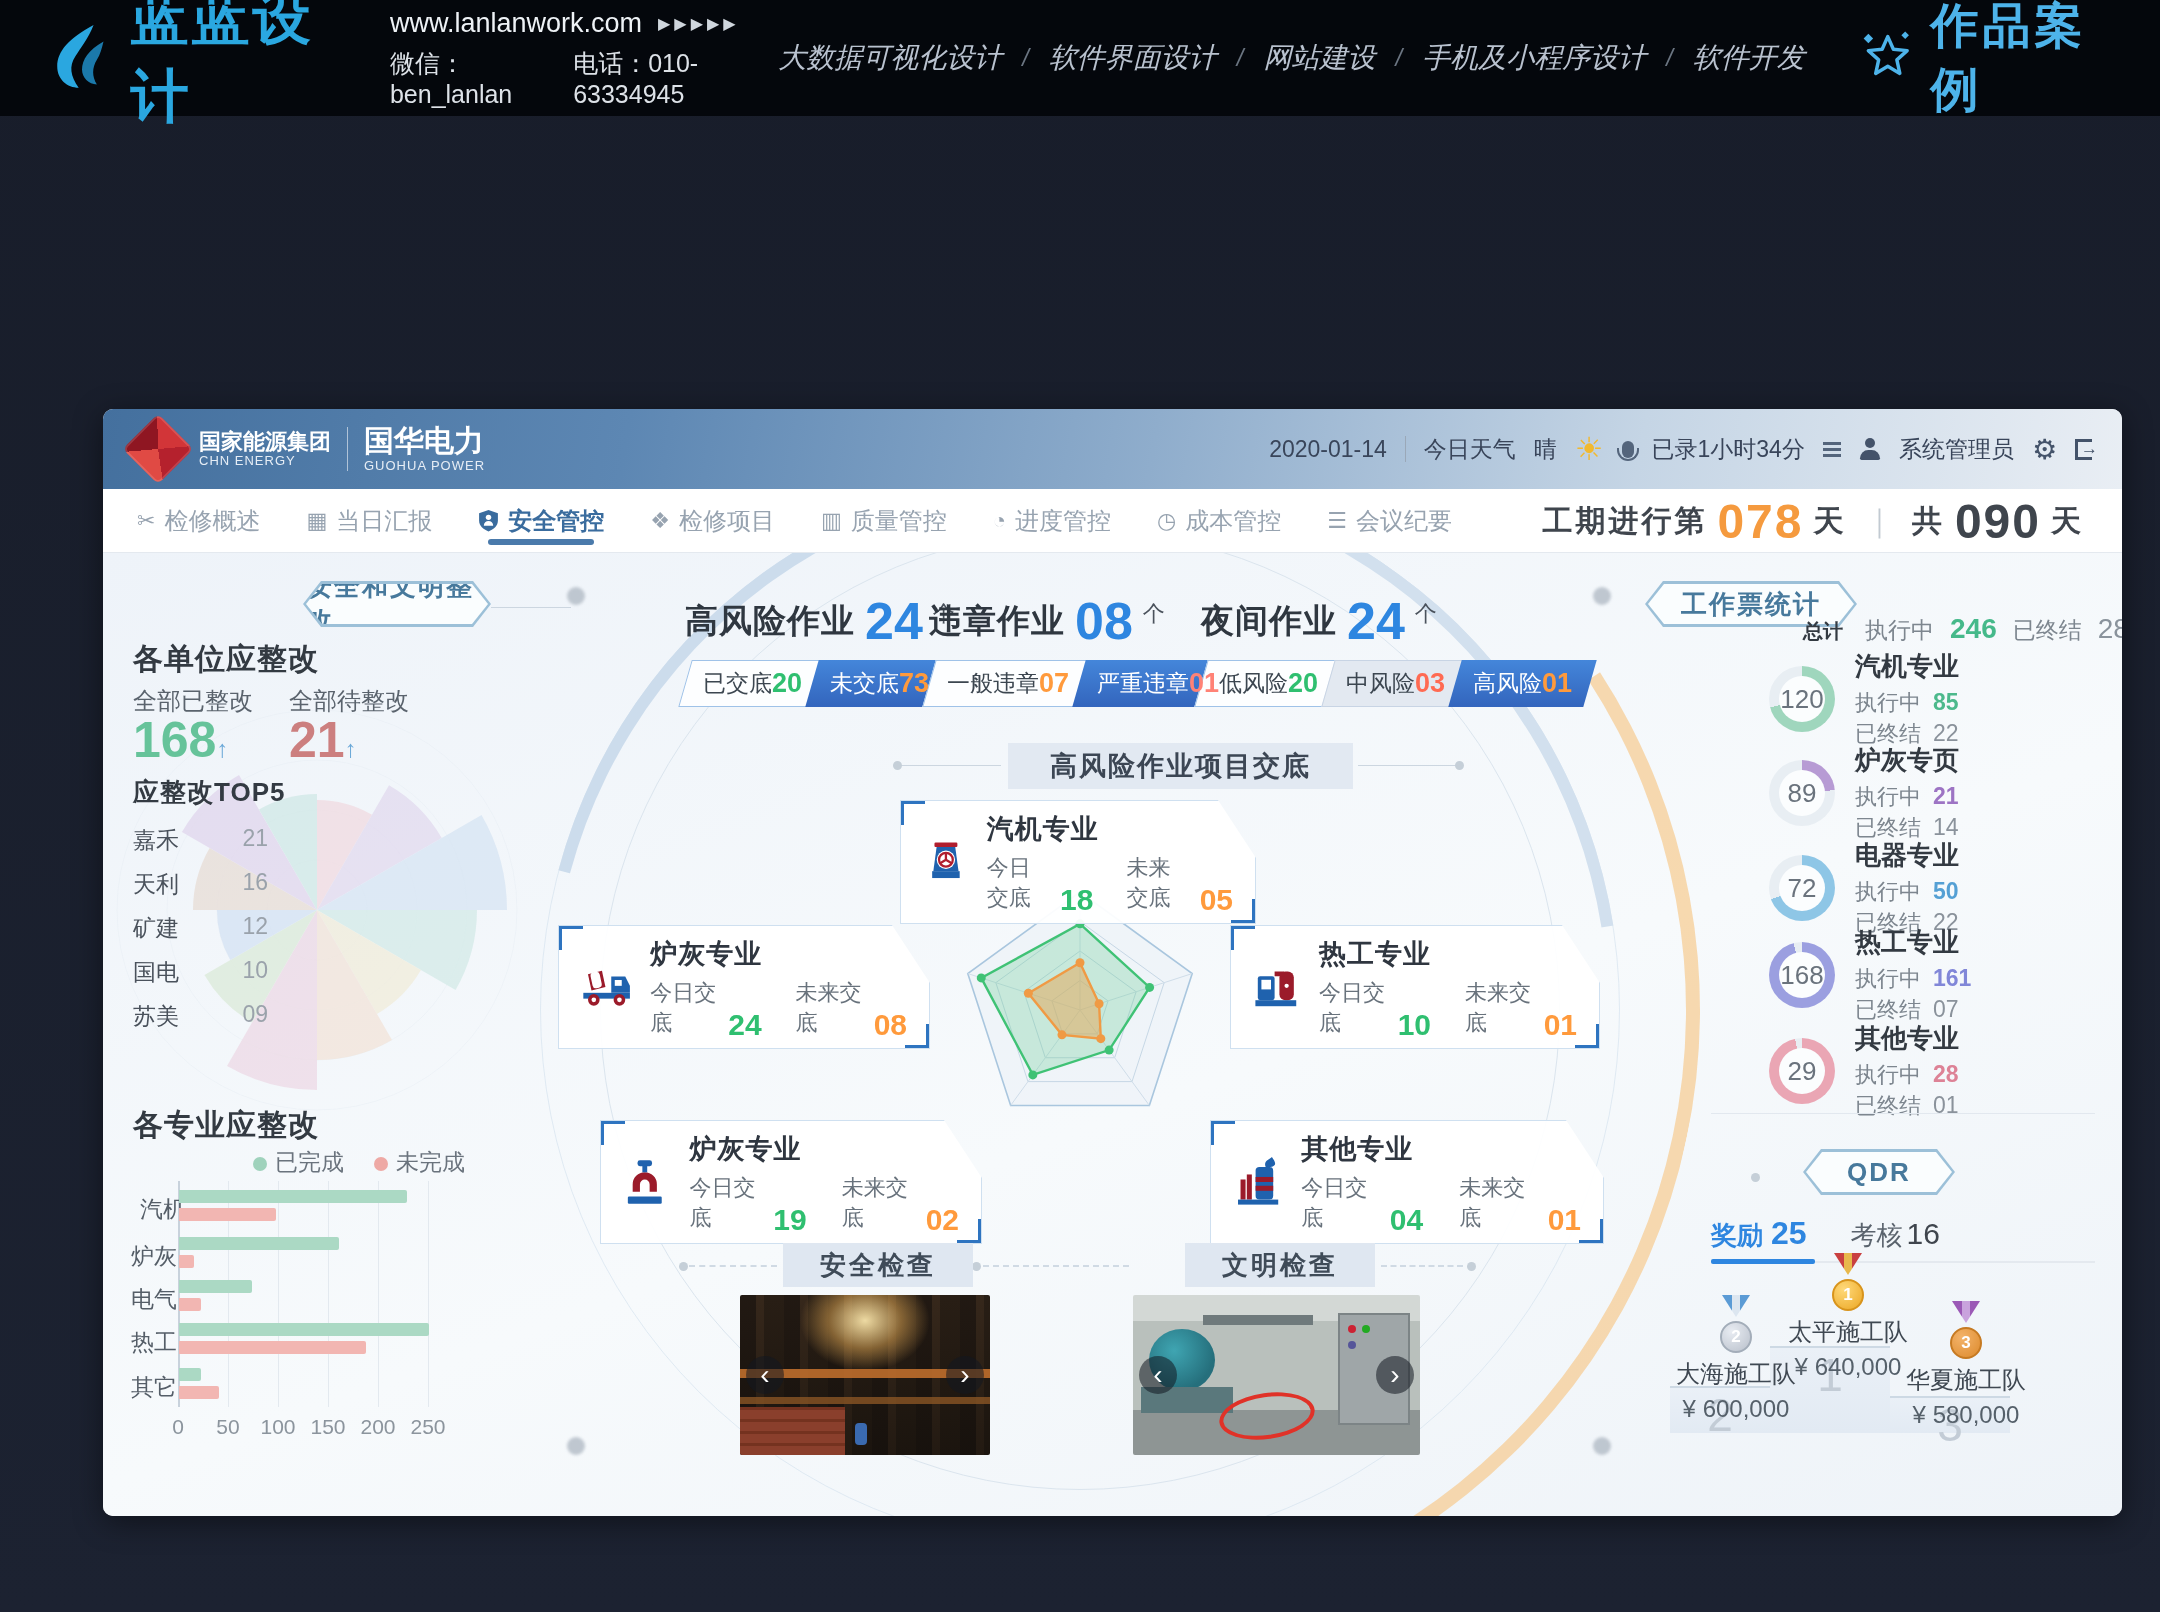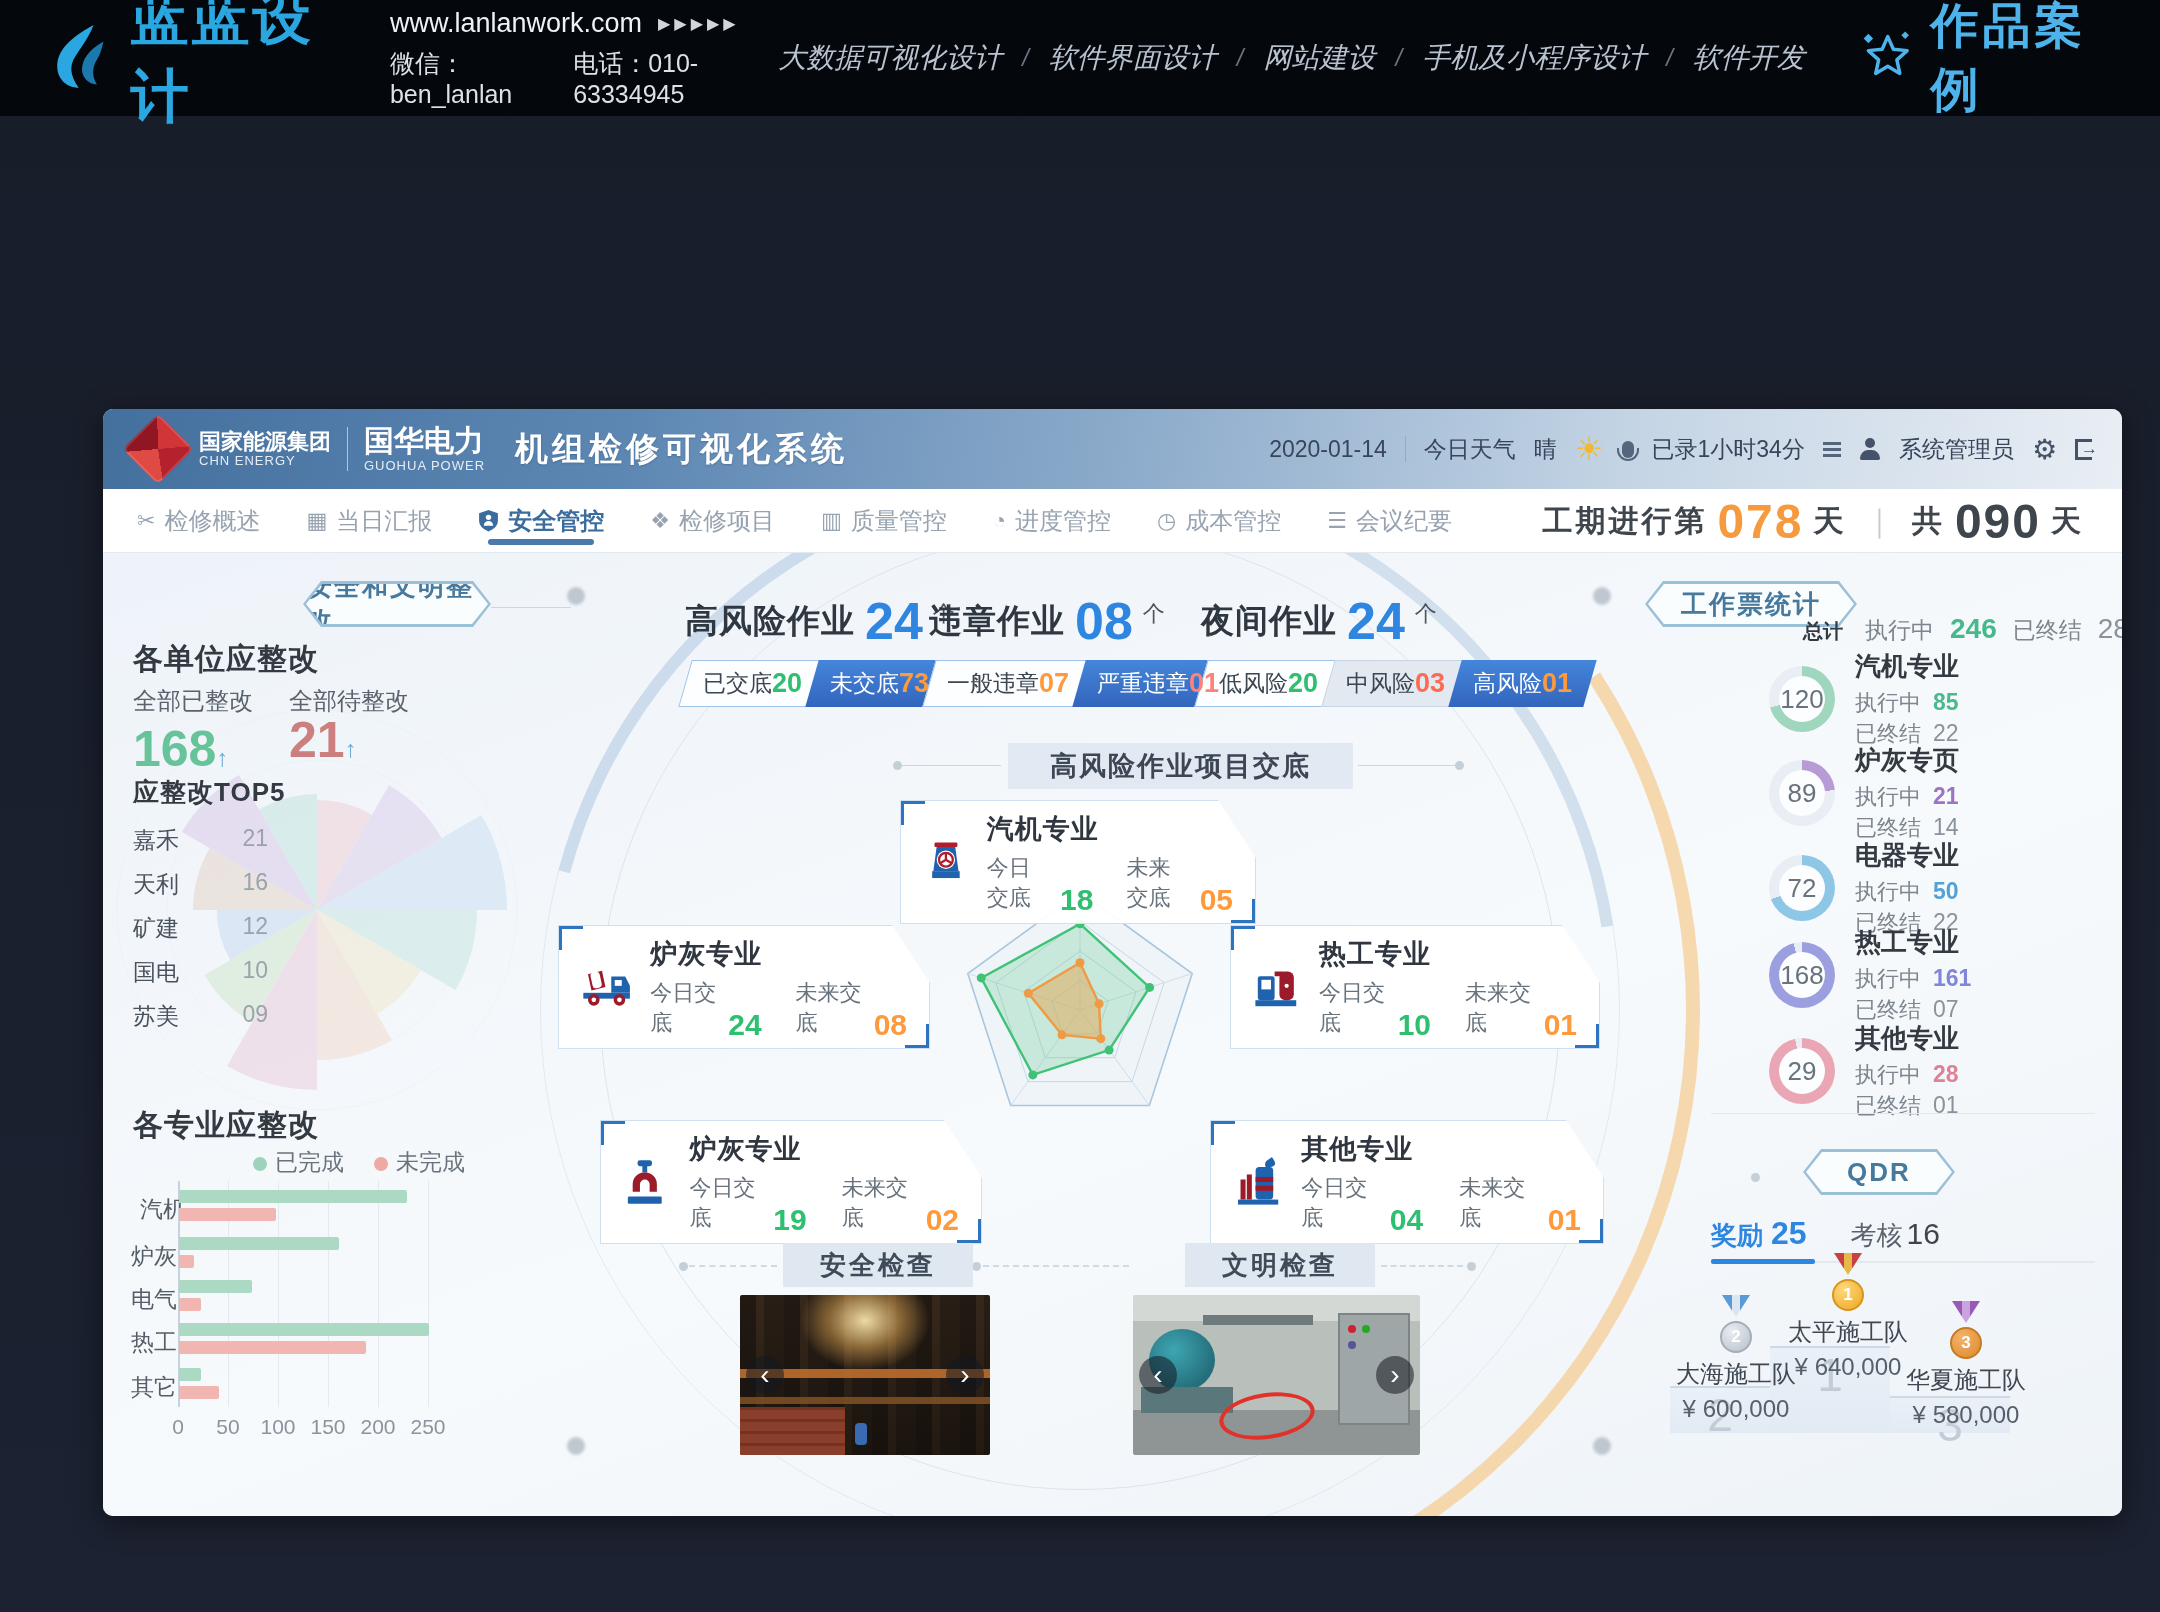--- a/index.html
+++ b/index.html
@@ -243,21 +243,20 @@
       <div class="cehn-logo"></div>
       <div class="org-col">
         <span class="org-cn1">国家能源集团</span>
         <span class="org-en">CHN ENERGY</span>
       </div>
       <div class="hdr-div"></div>
       <div class="org-col">
         <span class="org-cn2">国华电力</span>
         <span class="org-en">GUOHUA POWER</span>
       </div>
-      <div class="app-title">机组检修可视化系统</div>
       <div class="hdr-right">
         <span>2020-01-14</span>
         <span class="vthin"></span>
         <span>今日天气</span>
         <span>晴</span>
         <span class="sun">☀</span>
         <span class="mic"></span>
         <span>已录1小时34分</span>
         <span class="bars"></span>
         <span class="person"></span>
@@ -359,21 +358,21 @@
         </svg>
 
       <div class="hexbadge" style="left:200px;top:28px;width:188px">
         <div class="hex-outer"></div>
         <div class="hex-inner">安全和文明整改</div>
       </div>
 
       <div class="abs l-title" style="left:30px;top:86px">各单位应整改</div>
       <div class="abs l-sub" style="left:30px;top:132px">全部已整改</div>
       <div class="abs l-sub" style="left:186px;top:132px">全部待整改</div>
-      <div class="abs" style="left:30px;top:167px">
+      <div class="abs" style="left:30px;top:158px">
         <span class="big-green">168</span><span class="up-arrow">↑</span>
       </div>
       <div class="abs" style="left:186px;top:158px">
         <span class="big-pink">21</span><span class="up-arrow">↑</span>
       </div>
 
       <div class="abs l-title" style="left:30px;top:222px;font-size:26px">应整改TOP5</div>
       <div class="top5-row" style="left:30px;top:272px">
         <span class="t5n">嘉禾</span>
           <span class="t5v">21</span>

